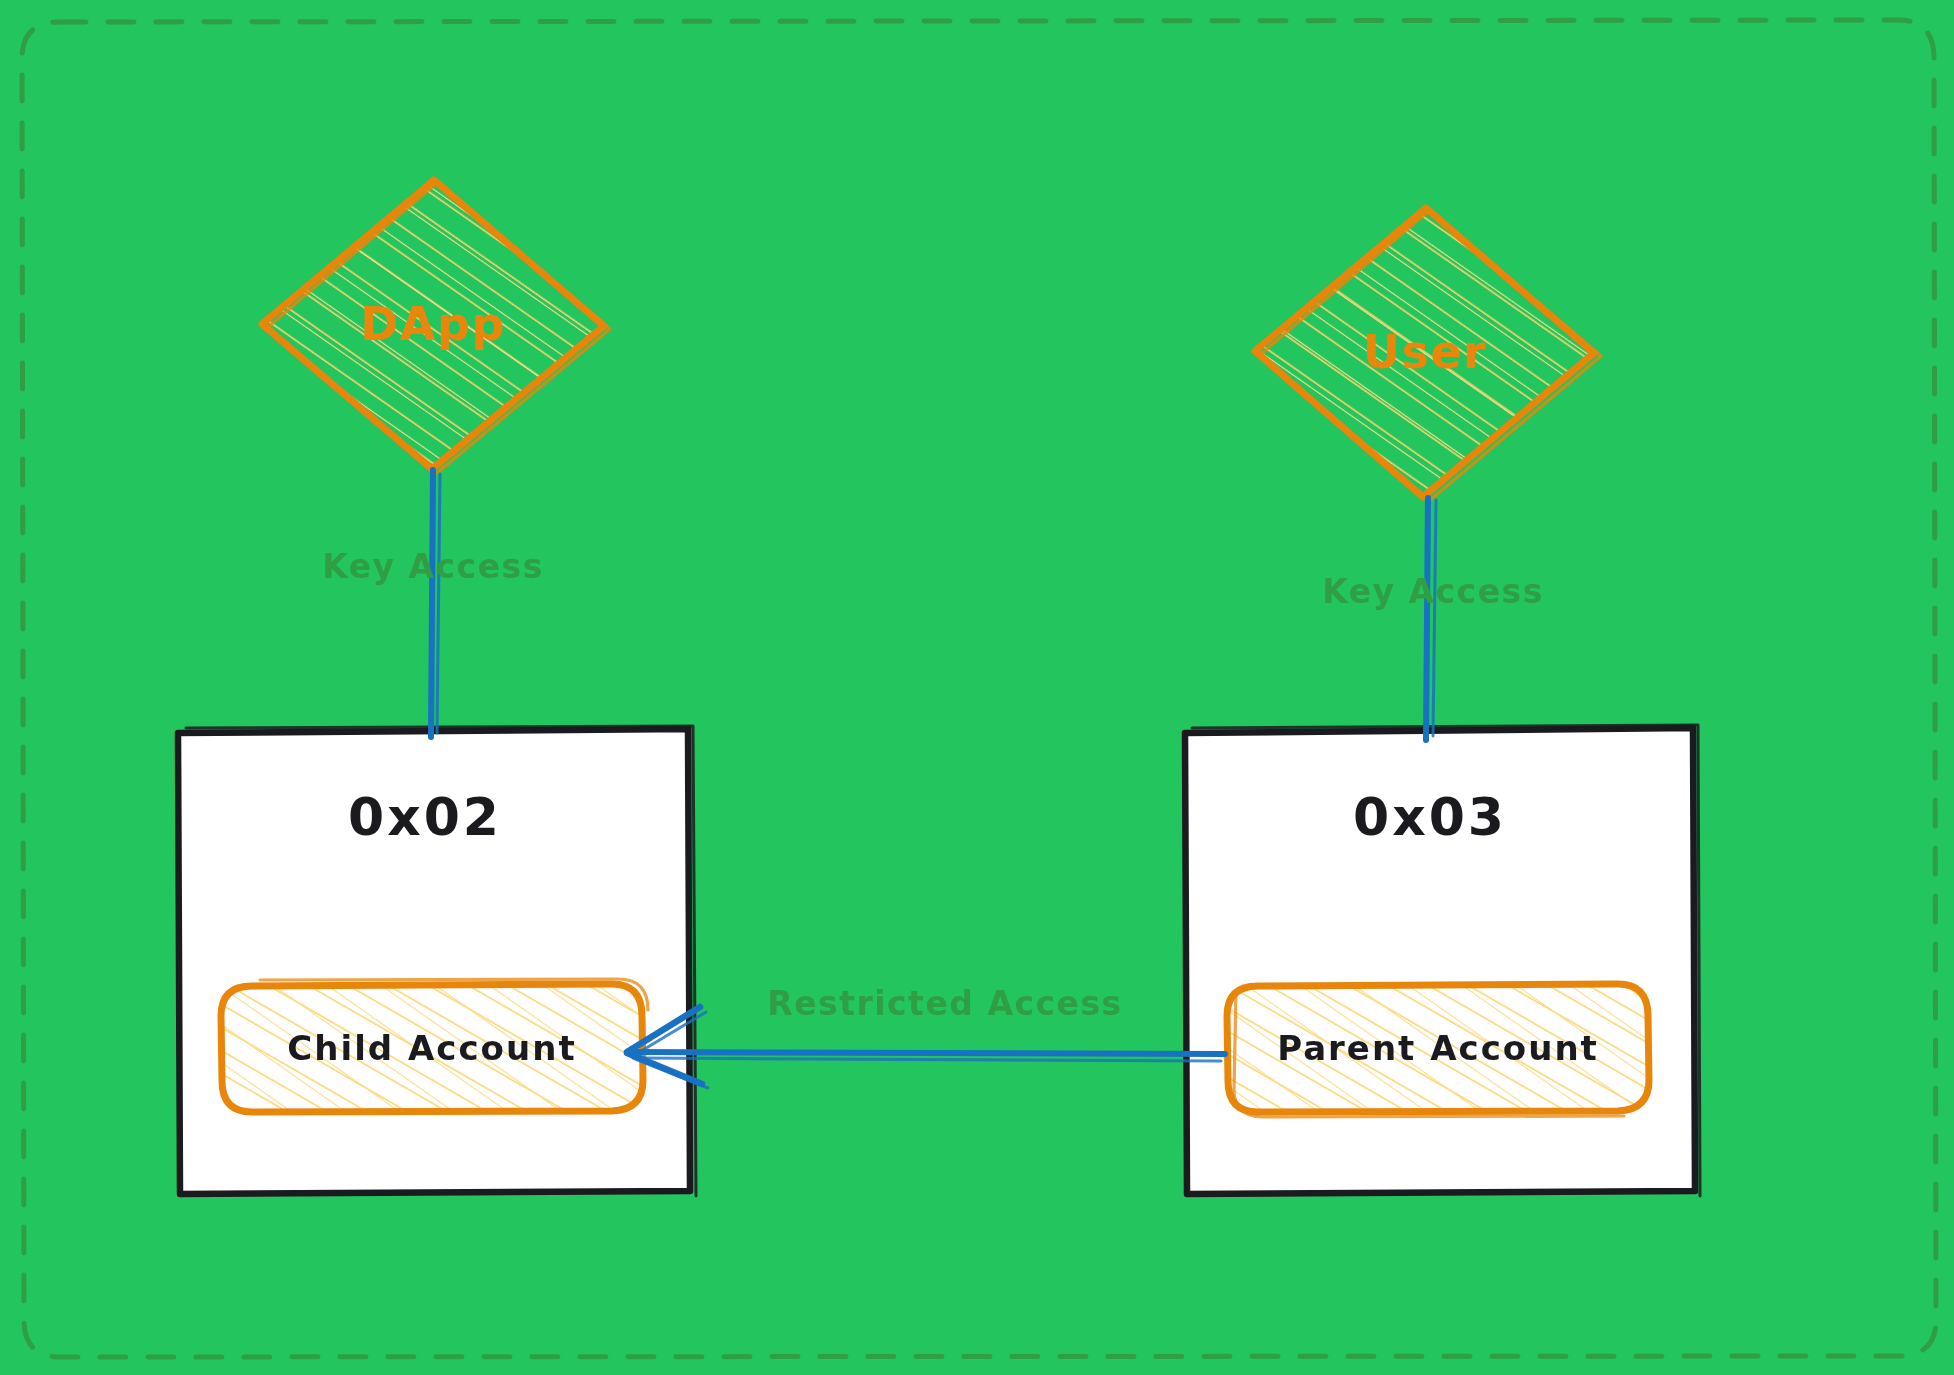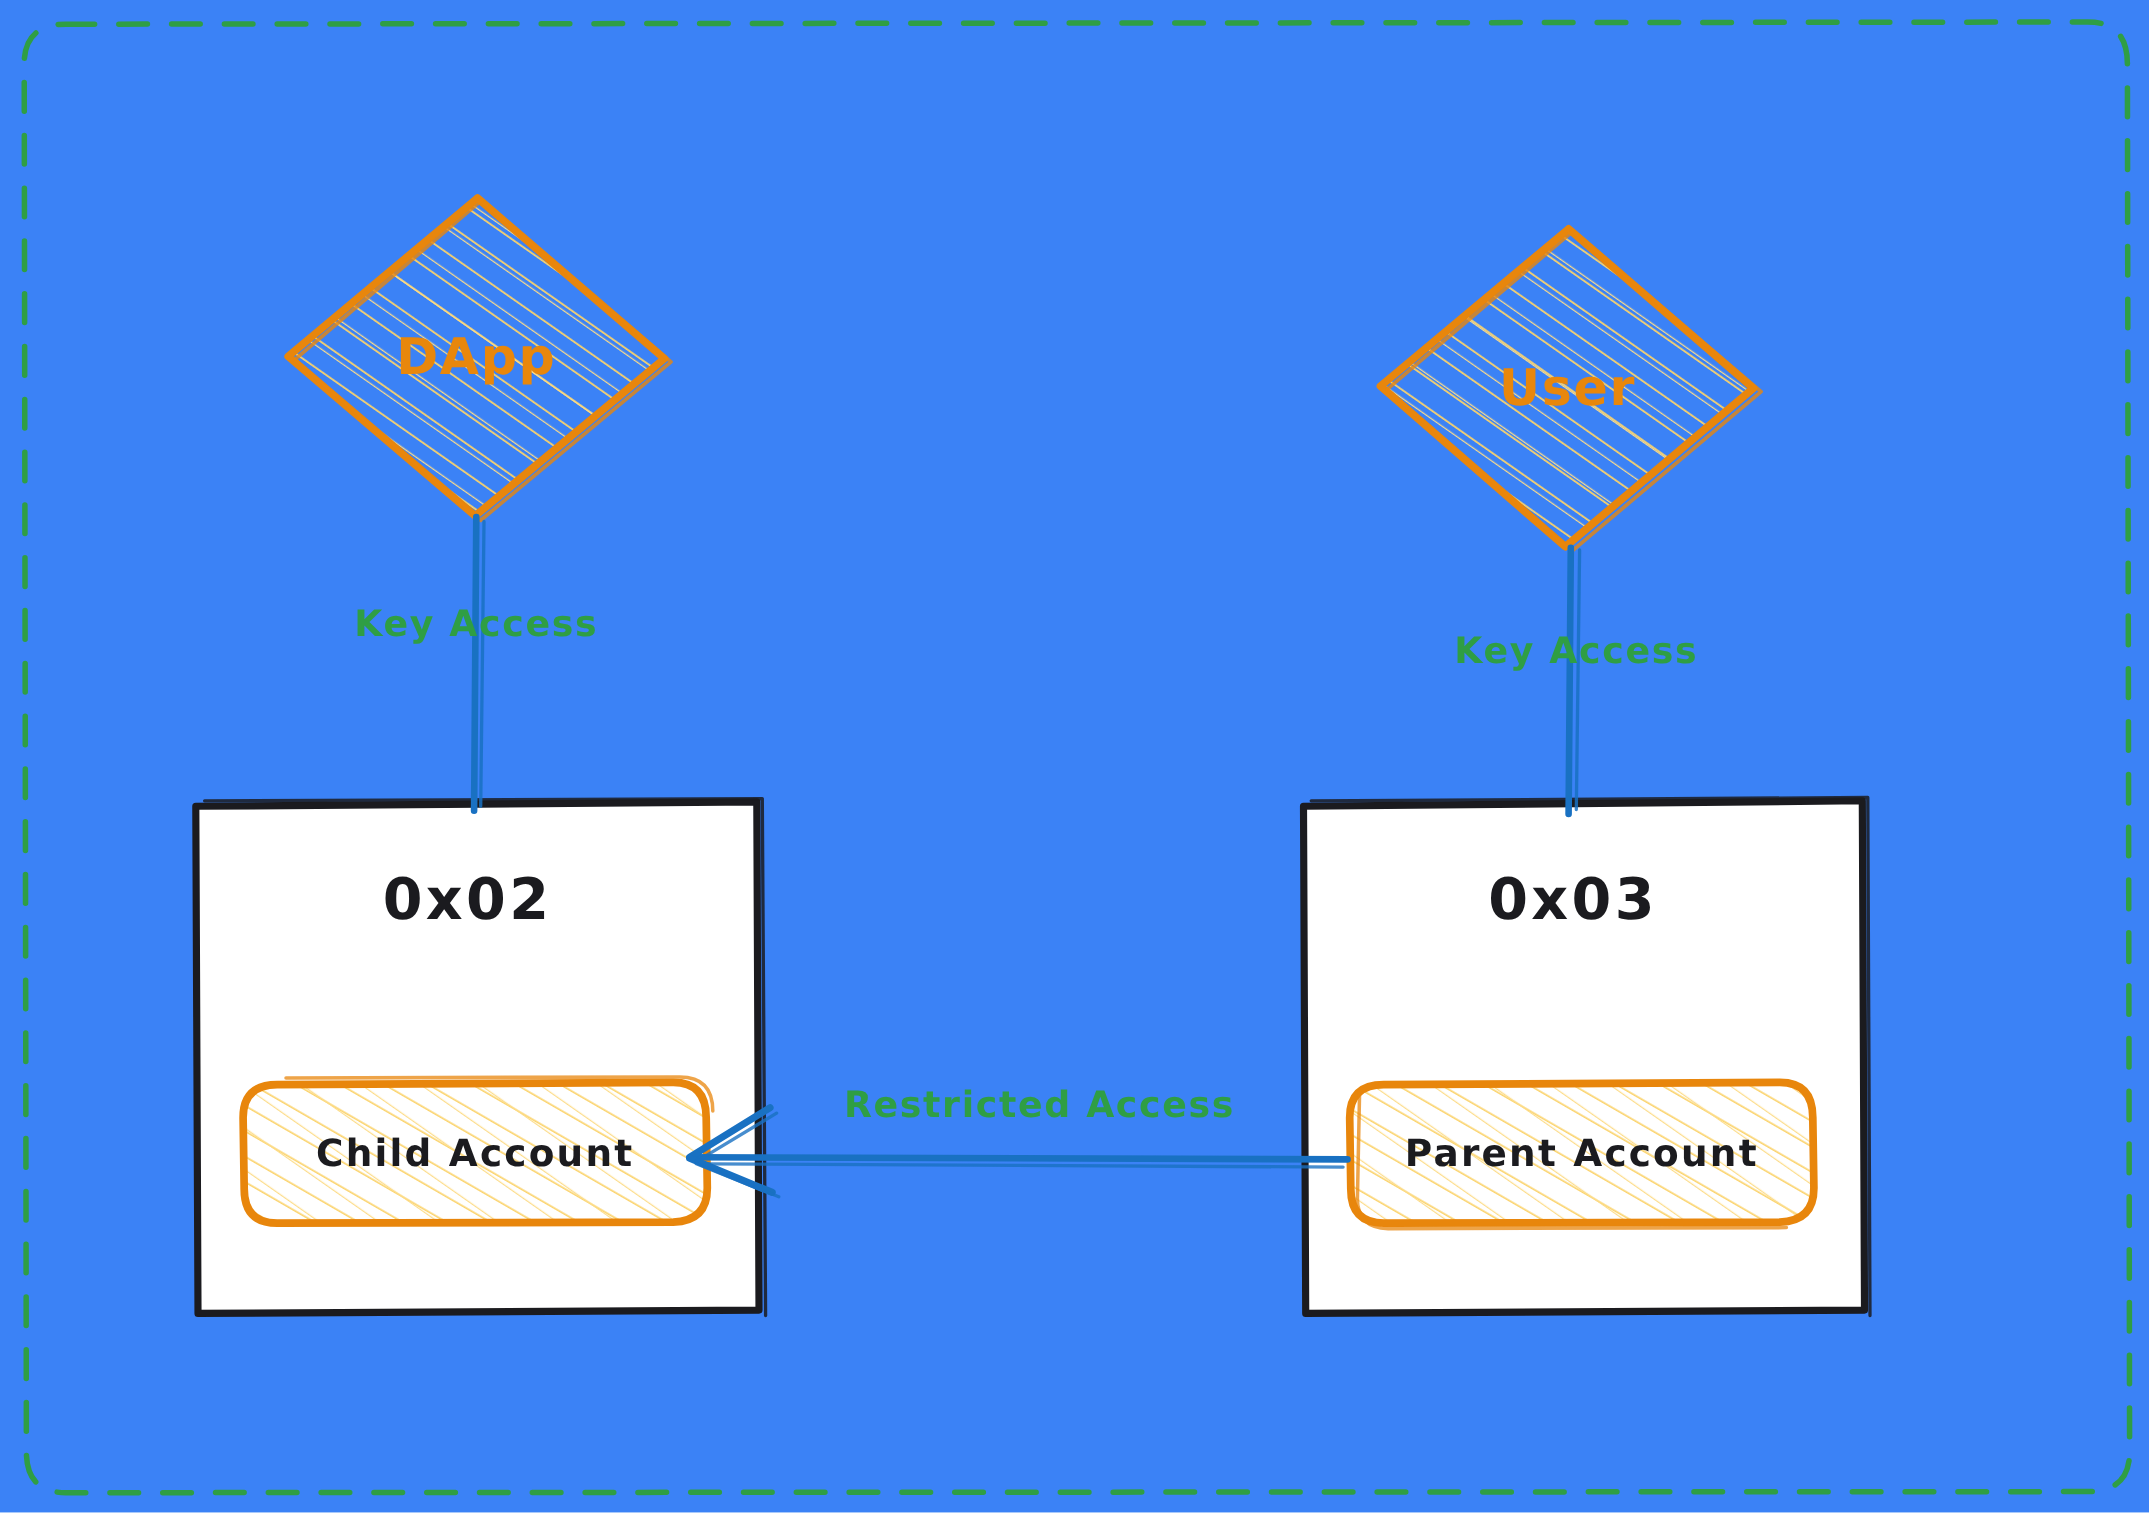--- a/index.html
+++ b/index.html
@@ -7,21 +7,21 @@
     padding: 0;
     background: #ffffff;
   }
   body {
     font-family: "DejaVu Sans", sans-serif;
   }
   #canvas-root {
     position: relative;
     width: 1954px;
     height: 1375px;
-    background: #3b82f6;
+    background: #22c55e;
     overflow: hidden;
   }
   svg.scene {
     position: absolute;
     top: 0;
     left: 0;
     width: 1954px;
     height: 1375px;
     display: block;
   }

